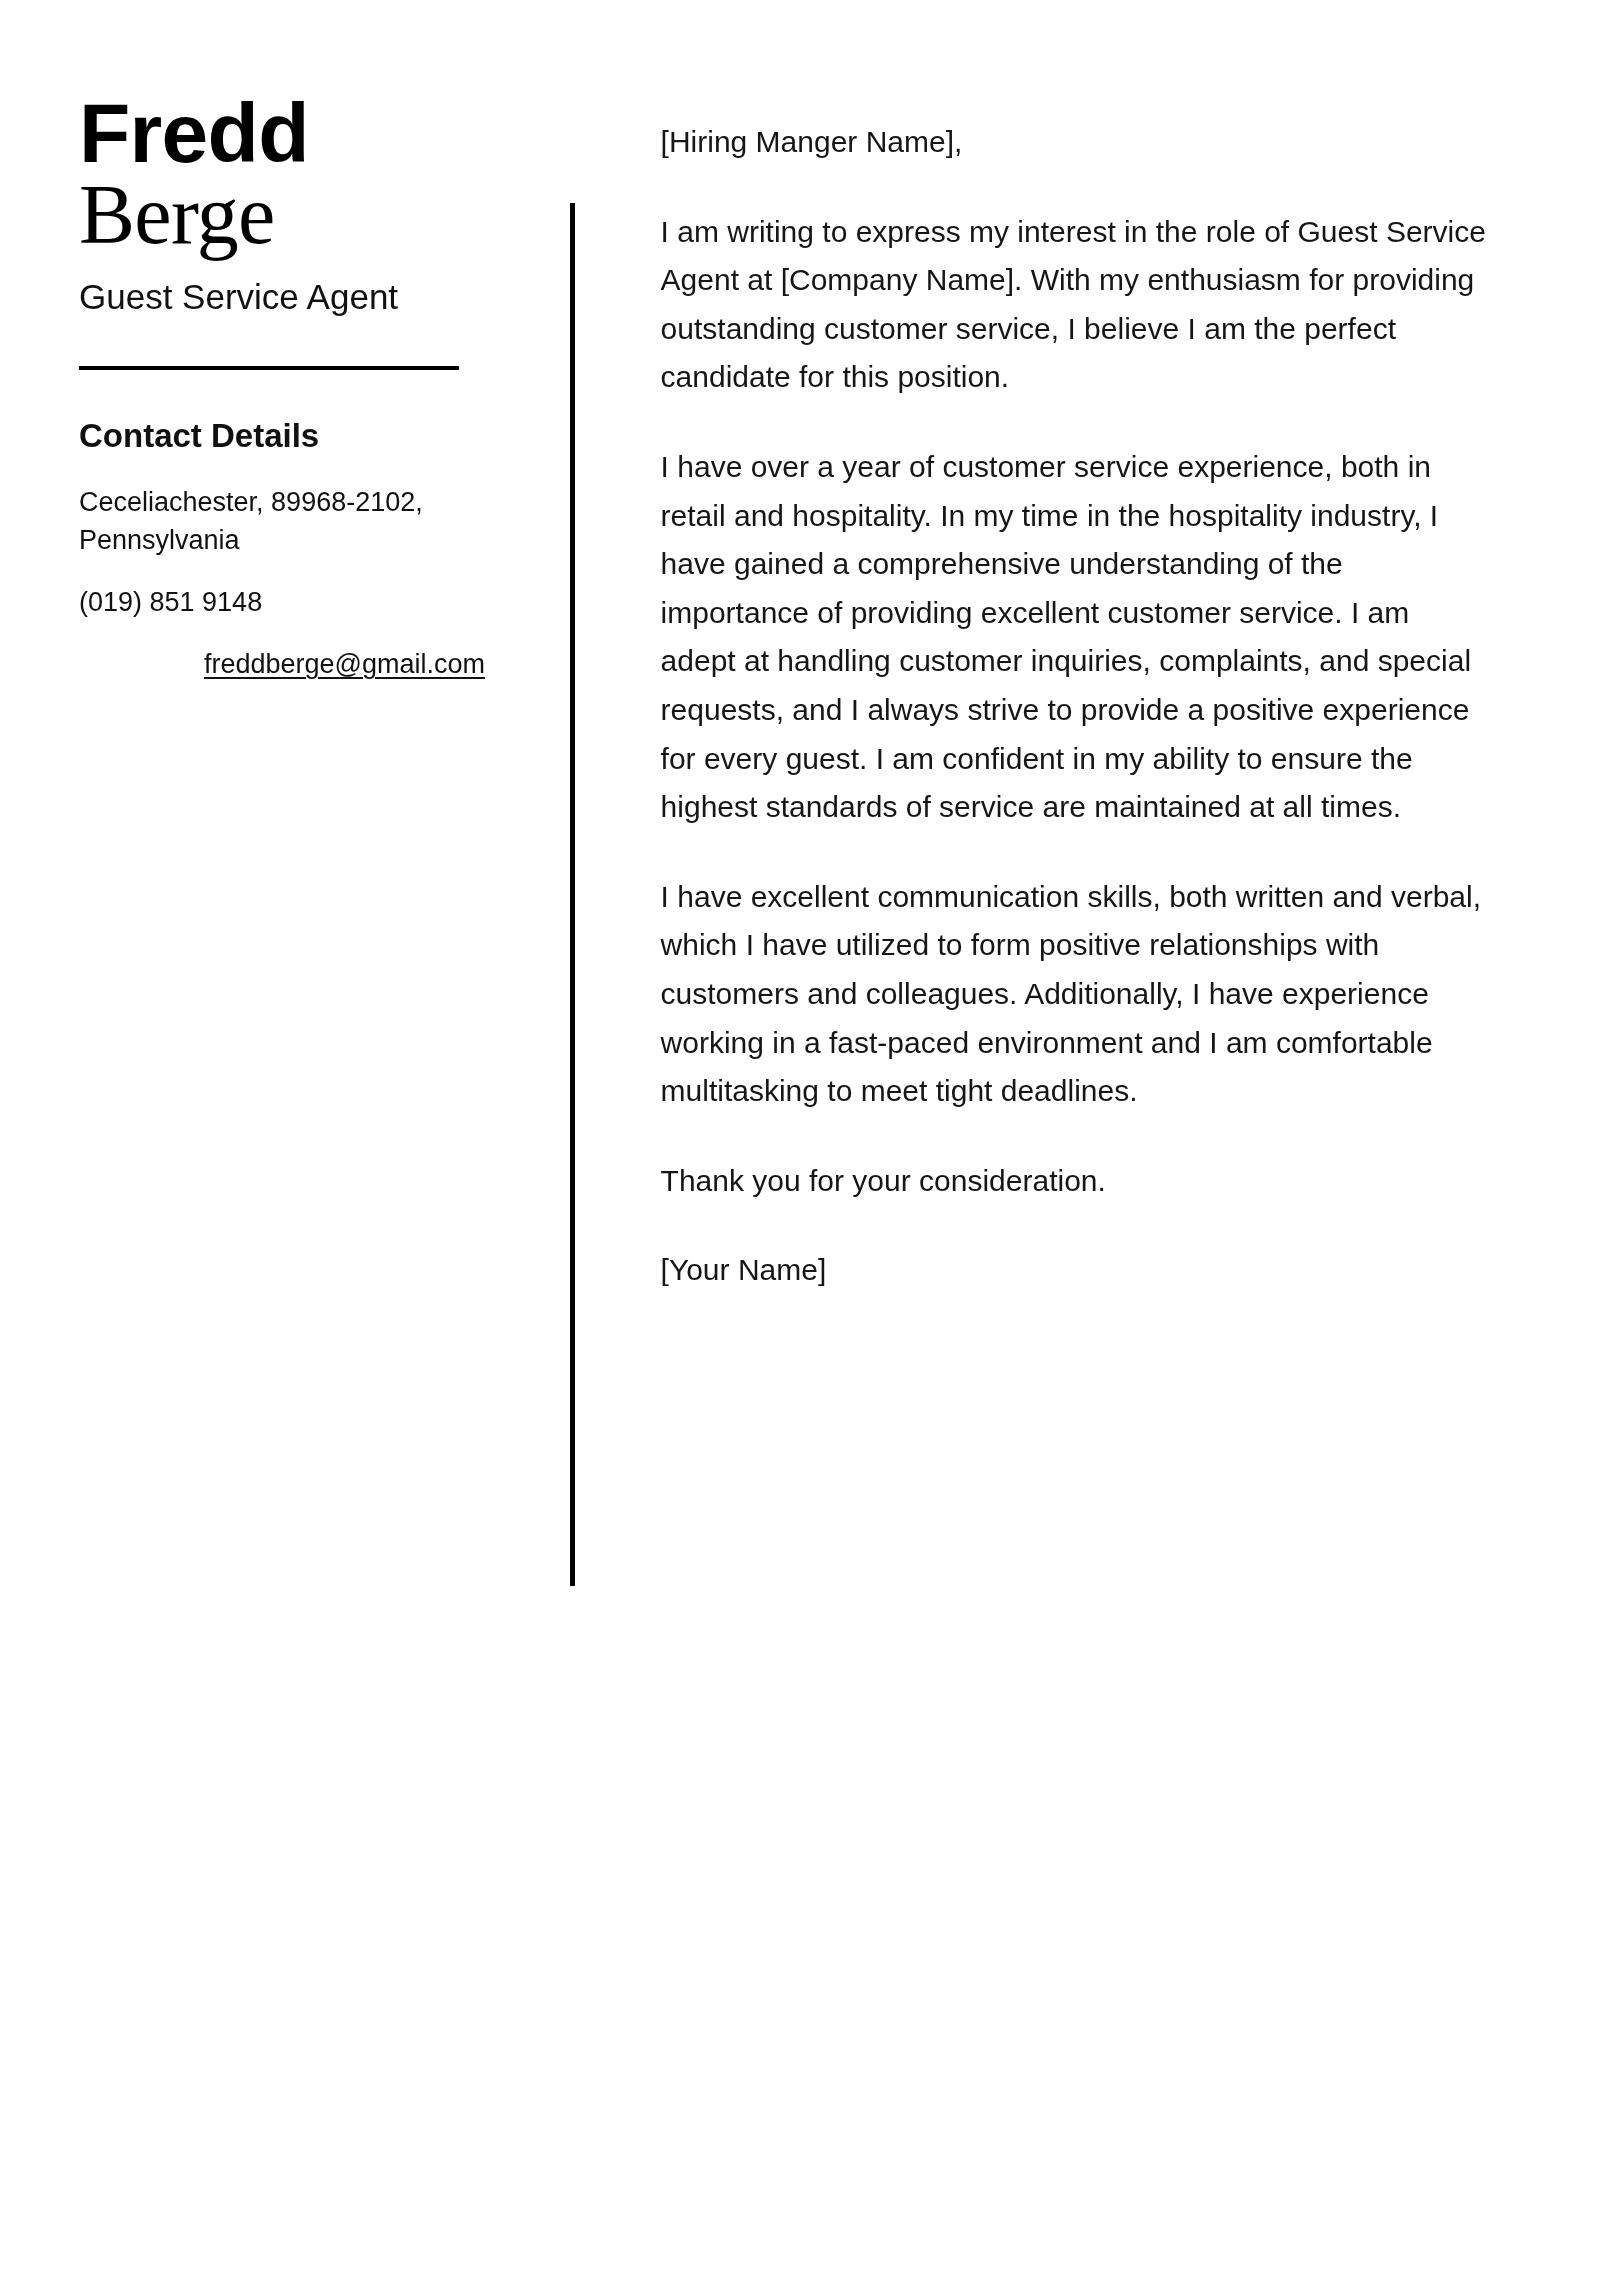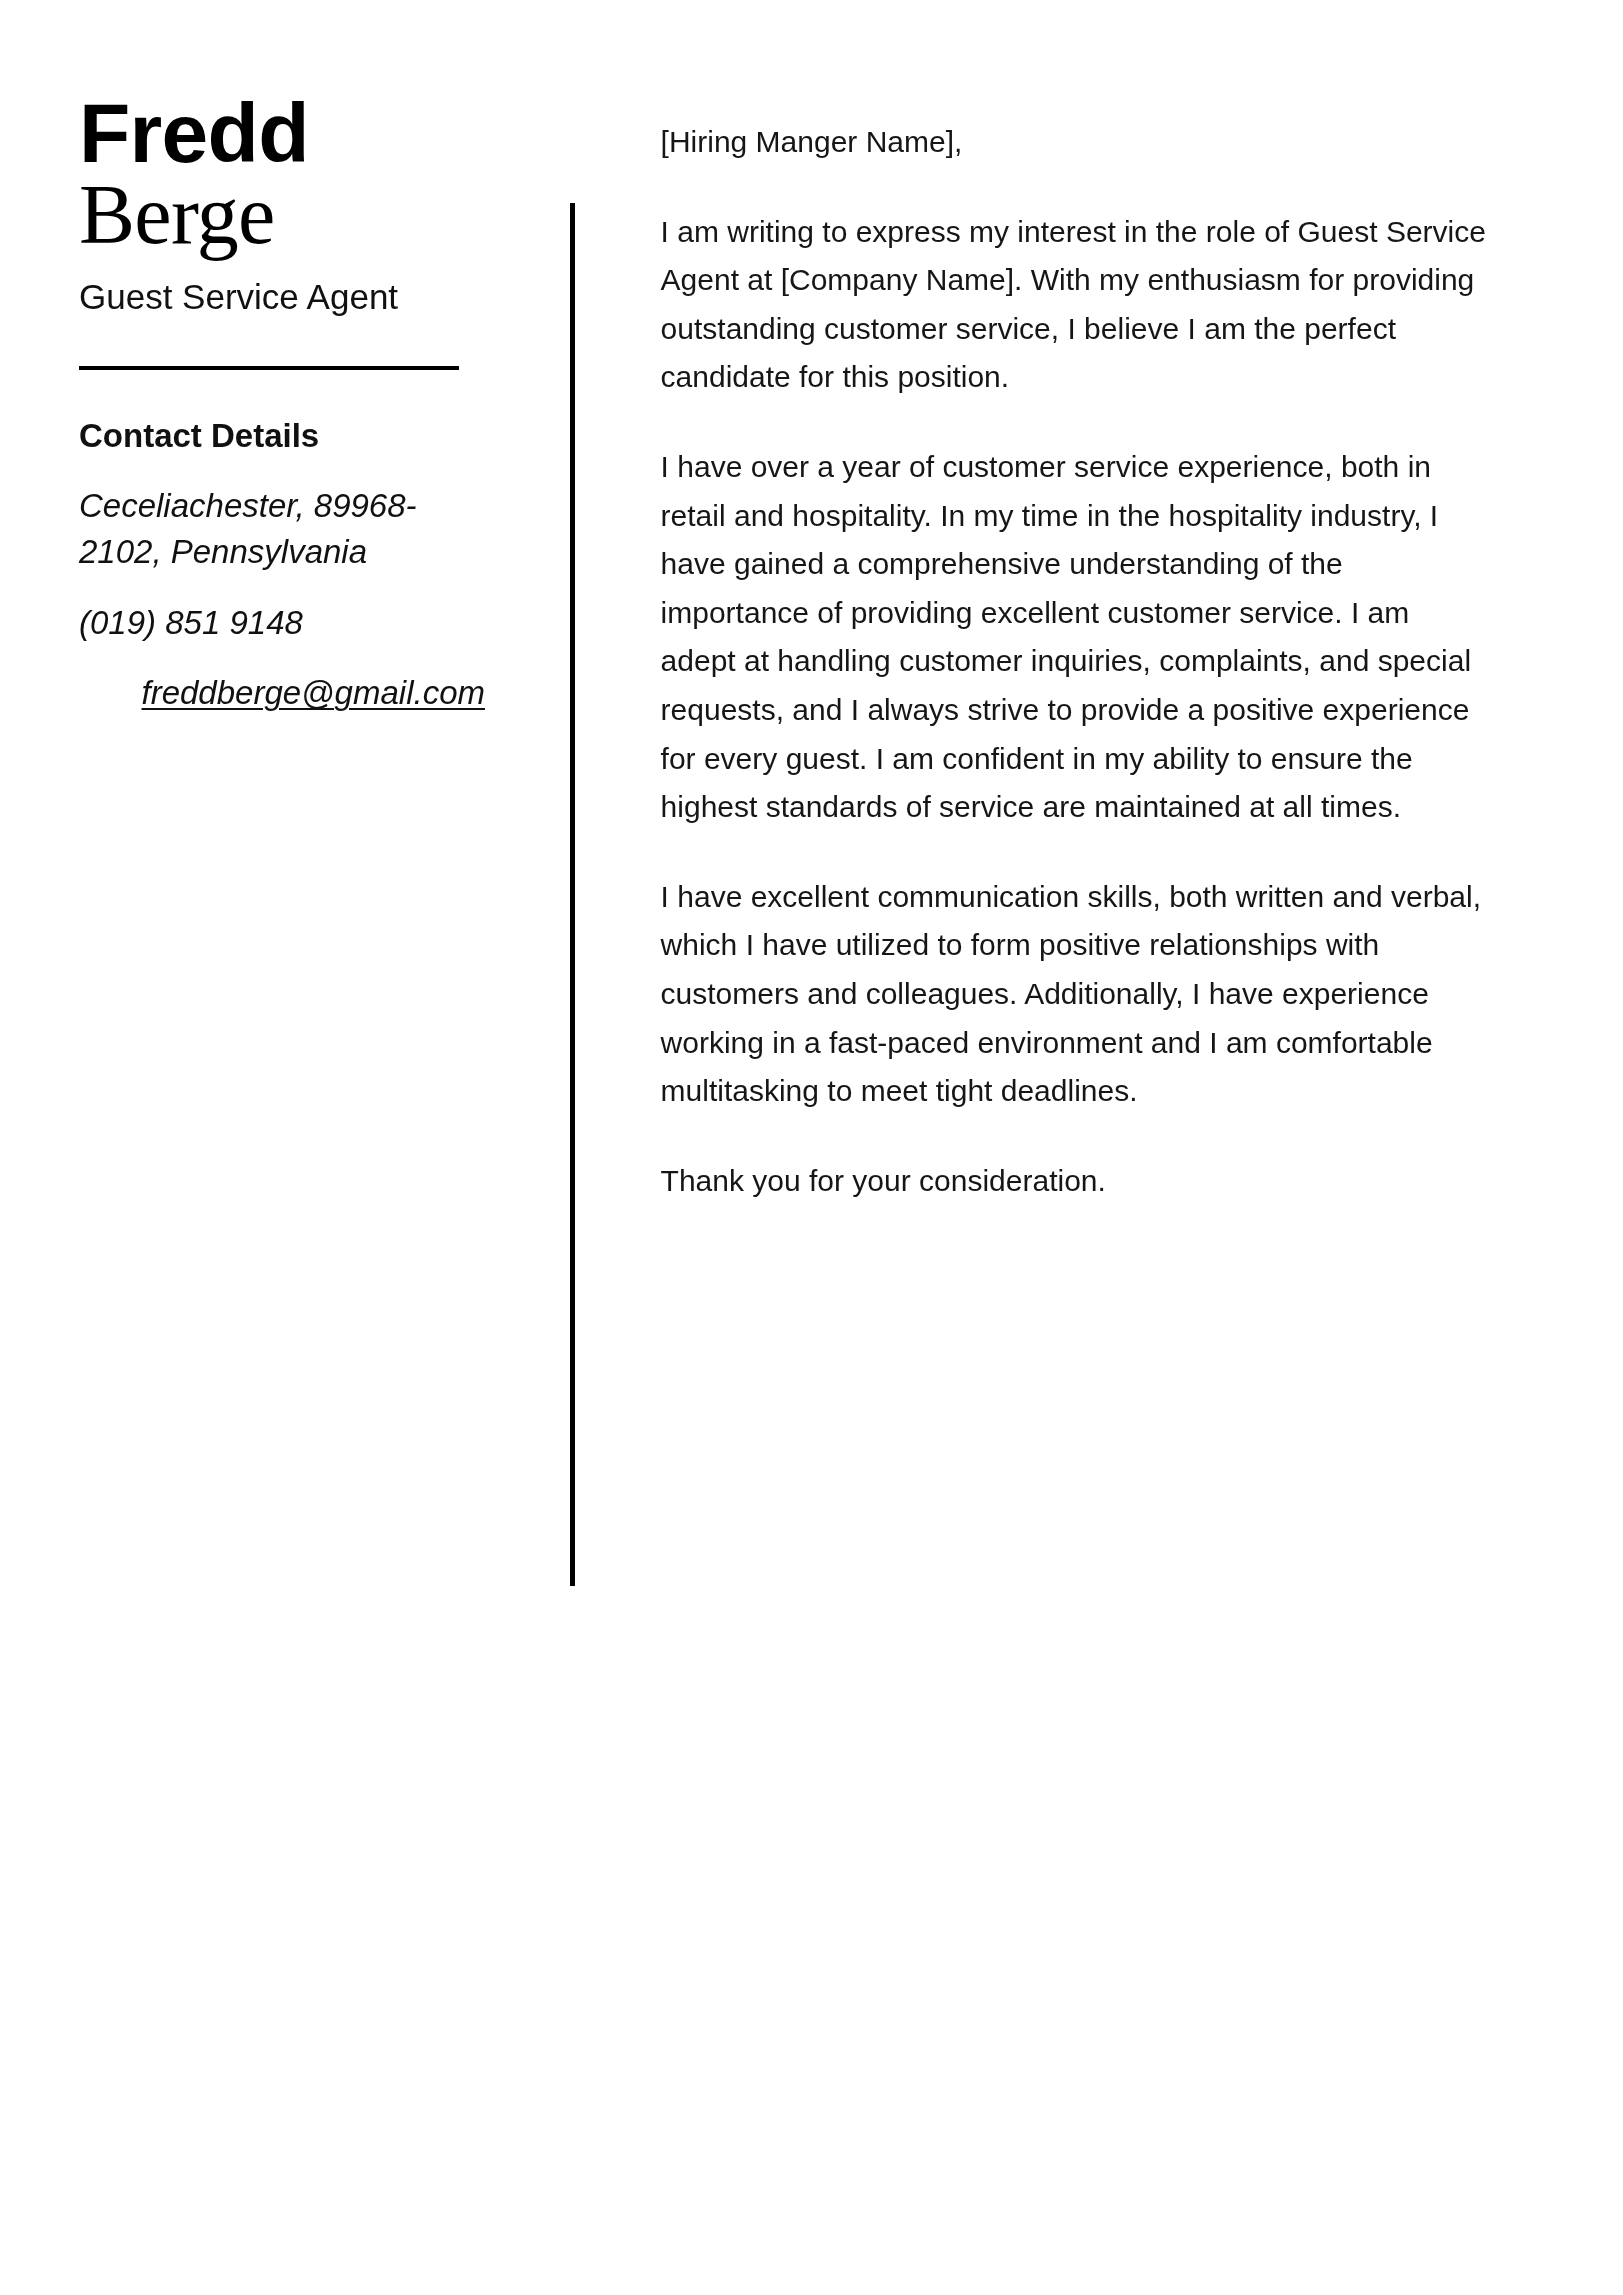--- a/index.html
+++ b/index.html
@@ -87,27 +87,26 @@
     line-height: 1.2;
   }
 
   .contact-list {
     margin: 27.5px 0 0 0;
     padding: 0;
     list-style: none;
   }
 
   .contact-item {
-    font-size: 33px;
+    font-size: 27px;
     font-weight: 400;
     color: #111111;
     line-height: 1.42;
     margin: 0 0 23.6px 0;
     word-break: break-word;
-    font-style: italic;
   }
 
   .contact-item:last-child {
     margin-bottom: 13px;
     text-align: right;
   }
 
   .contact-email {
     color: #111111;
     text-decoration: underline;
@@ -186,18 +185,19 @@
       <p>I am writing to express my interest in the role of Guest Service Agent at [Company Name]. With my enthusiasm for providing outstanding customer service, I believe I am the perfect candidate for this position.</p>
 
       <p>I have over a year of customer service experience, both in retail and hospitality. In my time in the hospitality industry, I have gained a comprehensive understanding of the importance of providing excellent customer service. I am adept at handling customer inquiries, complaints, and special requests, and I always strive to provide a positive experience for every guest. I am confident in my ability to ensure the highest standards of service are maintained at all times.</p>
 
       <p>I have excellent communication skills, both written and verbal, which I have utilized to form positive relationships with customers and colleagues. Additionally, I have experience working in a fast-paced environment and I am comfortable multitasking to meet tight deadlines.</p>
 
 
       <p>Thank you for your consideration.</p>
 
 
+      <p>[Your Name]</p>
 
     </section>
 
   </div>
 </div>
 
 
 </body></html>

